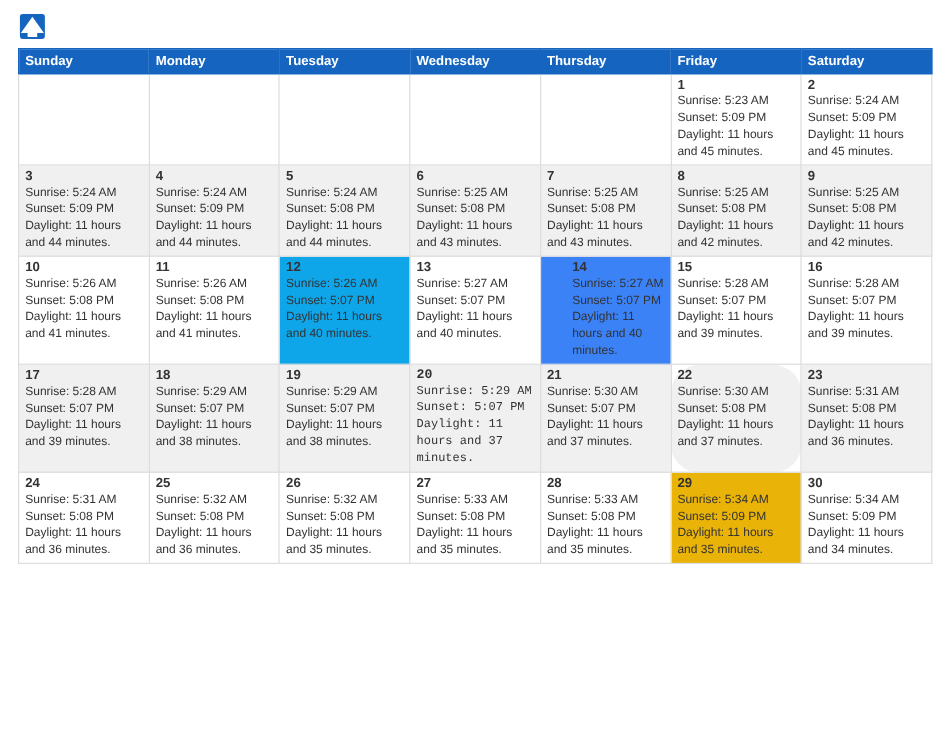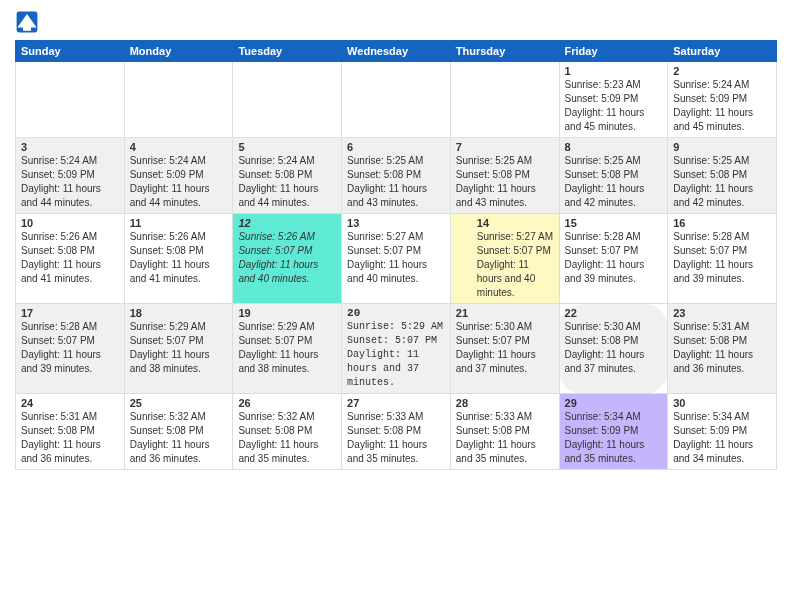--- a/index.html
+++ b/index.html
@@ -203,33 +203,33 @@
             <div class="day-info" style="white-space: pre-line;">Sunrise: 5:26 AM
 Sunset: 5:08 PM
 Daylight: 11 hours and 41 minutes.</div>
           </td>
           <td style="background: rgb(255, 255, 255);">
             <div class="day-num">11</div>
             <div class="day-info" style="white-space: pre-line;">Sunrise: 5:26 AM
 Sunset: 5:08 PM
 Daylight: 11 hours and 41 minutes.</div>
           </td>
-          <td style="background: #5eead4; font-style: italic;">
+          <td style="background: #0ea5e9;">
             <div class="day-num">12</div>
             <div class="day-info" style="white-space: pre-line;">Sunrise: 5:26 AM
 Sunset: 5:07 PM
 Daylight: 11 hours and 40 minutes.</div>
           </td>
           <td style="background: rgb(255, 255, 255);">
             <div class="day-num">13</div>
             <div class="day-info" style="white-space: pre-line;">Sunrise: 5:27 AM
 Sunset: 5:07 PM
 Daylight: 11 hours and 40 minutes.</div>
           </td>
-          <td style="background: #fef9c3; padding-left: 26px;">
+          <td style="background: #3b82f6; padding-left: 26px;">
             <div class="day-num">14</div>
             <div class="day-info" style="white-space: pre-line;">Sunrise: 5:27 AM
 Sunset: 5:07 PM
 Daylight: 11 hours and 40 minutes.</div>
           </td>
           <td style="background: rgb(255, 255, 255);">
             <div class="day-num">15</div>
             <div class="day-info" style="white-space: pre-line;">Sunrise: 5:28 AM
 Sunset: 5:07 PM
 Daylight: 11 hours and 39 minutes.</div>
@@ -309,21 +309,21 @@
             <div class="day-info" style="white-space: pre-line;">Sunrise: 5:33 AM
 Sunset: 5:08 PM
 Daylight: 11 hours and 35 minutes.</div>
           </td>
           <td style="background: rgb(255, 255, 255);">
             <div class="day-num">28</div>
             <div class="day-info" style="white-space: pre-line;">Sunrise: 5:33 AM
 Sunset: 5:08 PM
 Daylight: 11 hours and 35 minutes.</div>
           </td>
-          <td style="background: #c4b5fd;">
+          <td style="background: #eab308;">
             <div class="day-num">29</div>
             <div class="day-info" style="white-space: pre-line;">Sunrise: 5:34 AM
 Sunset: 5:09 PM
 Daylight: 11 hours and 35 minutes.</div>
           </td>
           <td style="background: rgb(255, 255, 255);">
             <div class="day-num">30</div>
             <div class="day-info" style="white-space: pre-line;">Sunrise: 5:34 AM
 Sunset: 5:09 PM
 Daylight: 11 hours and 34 minutes.</div>

